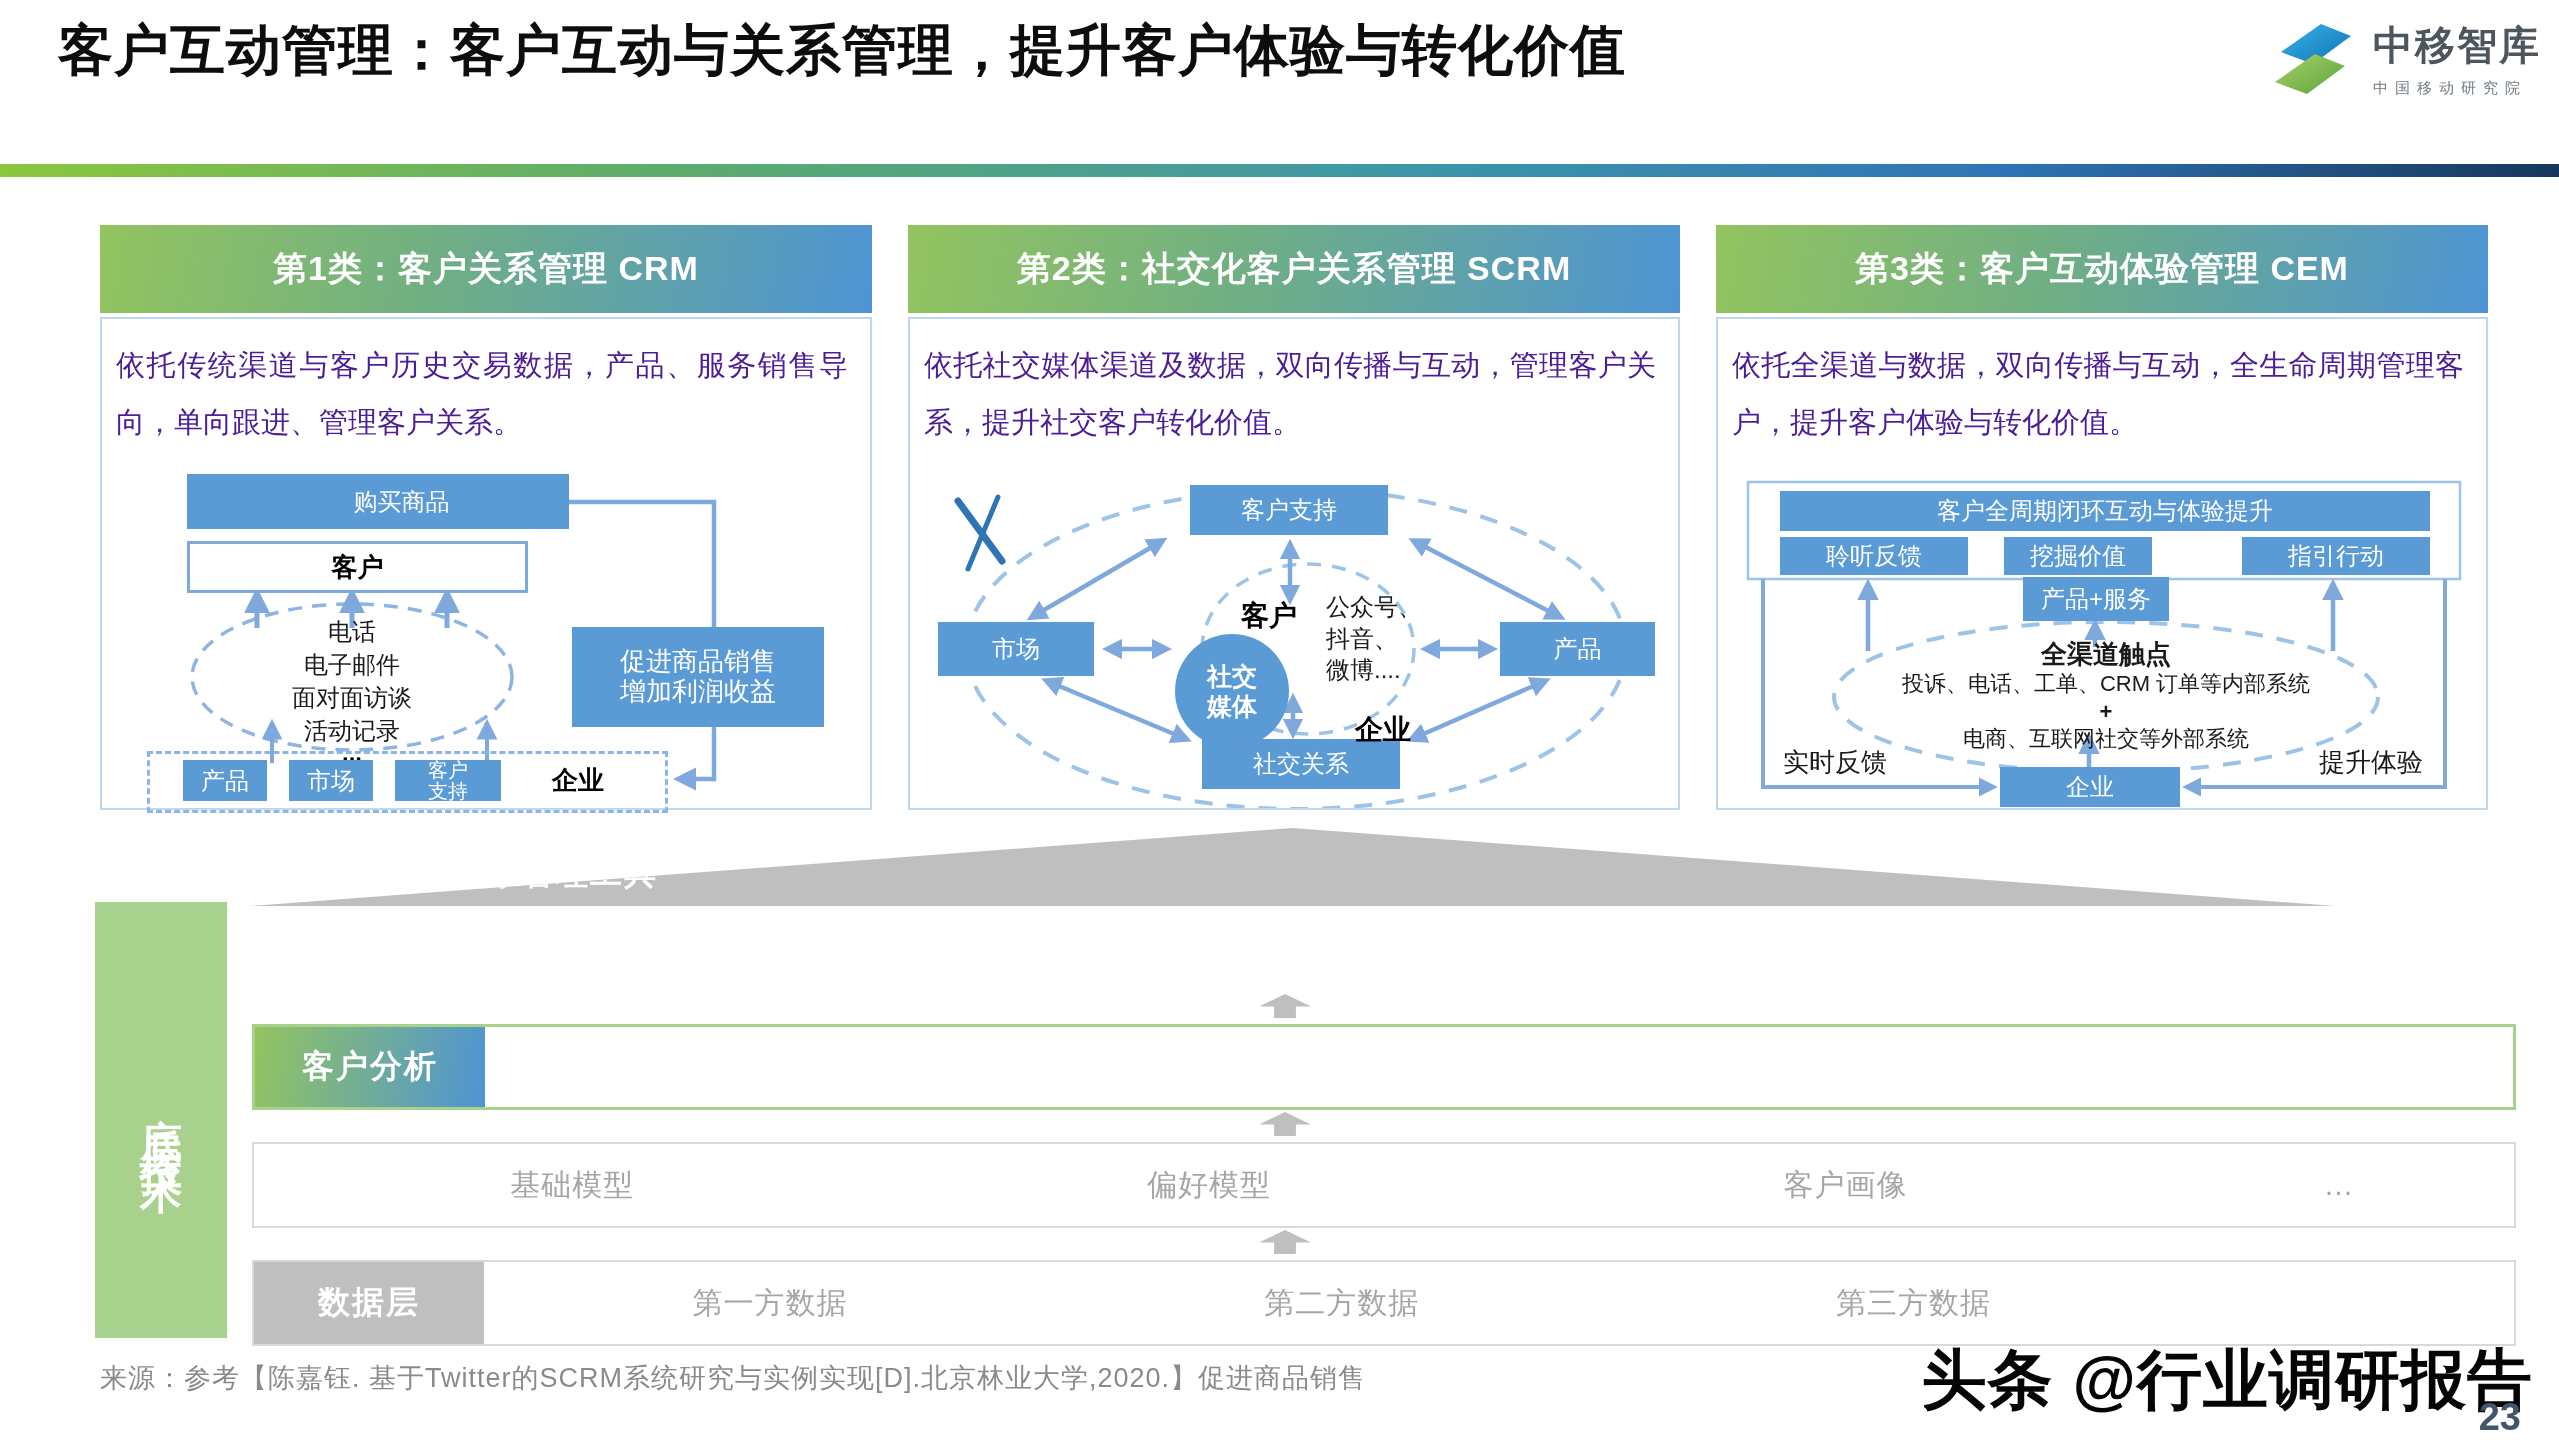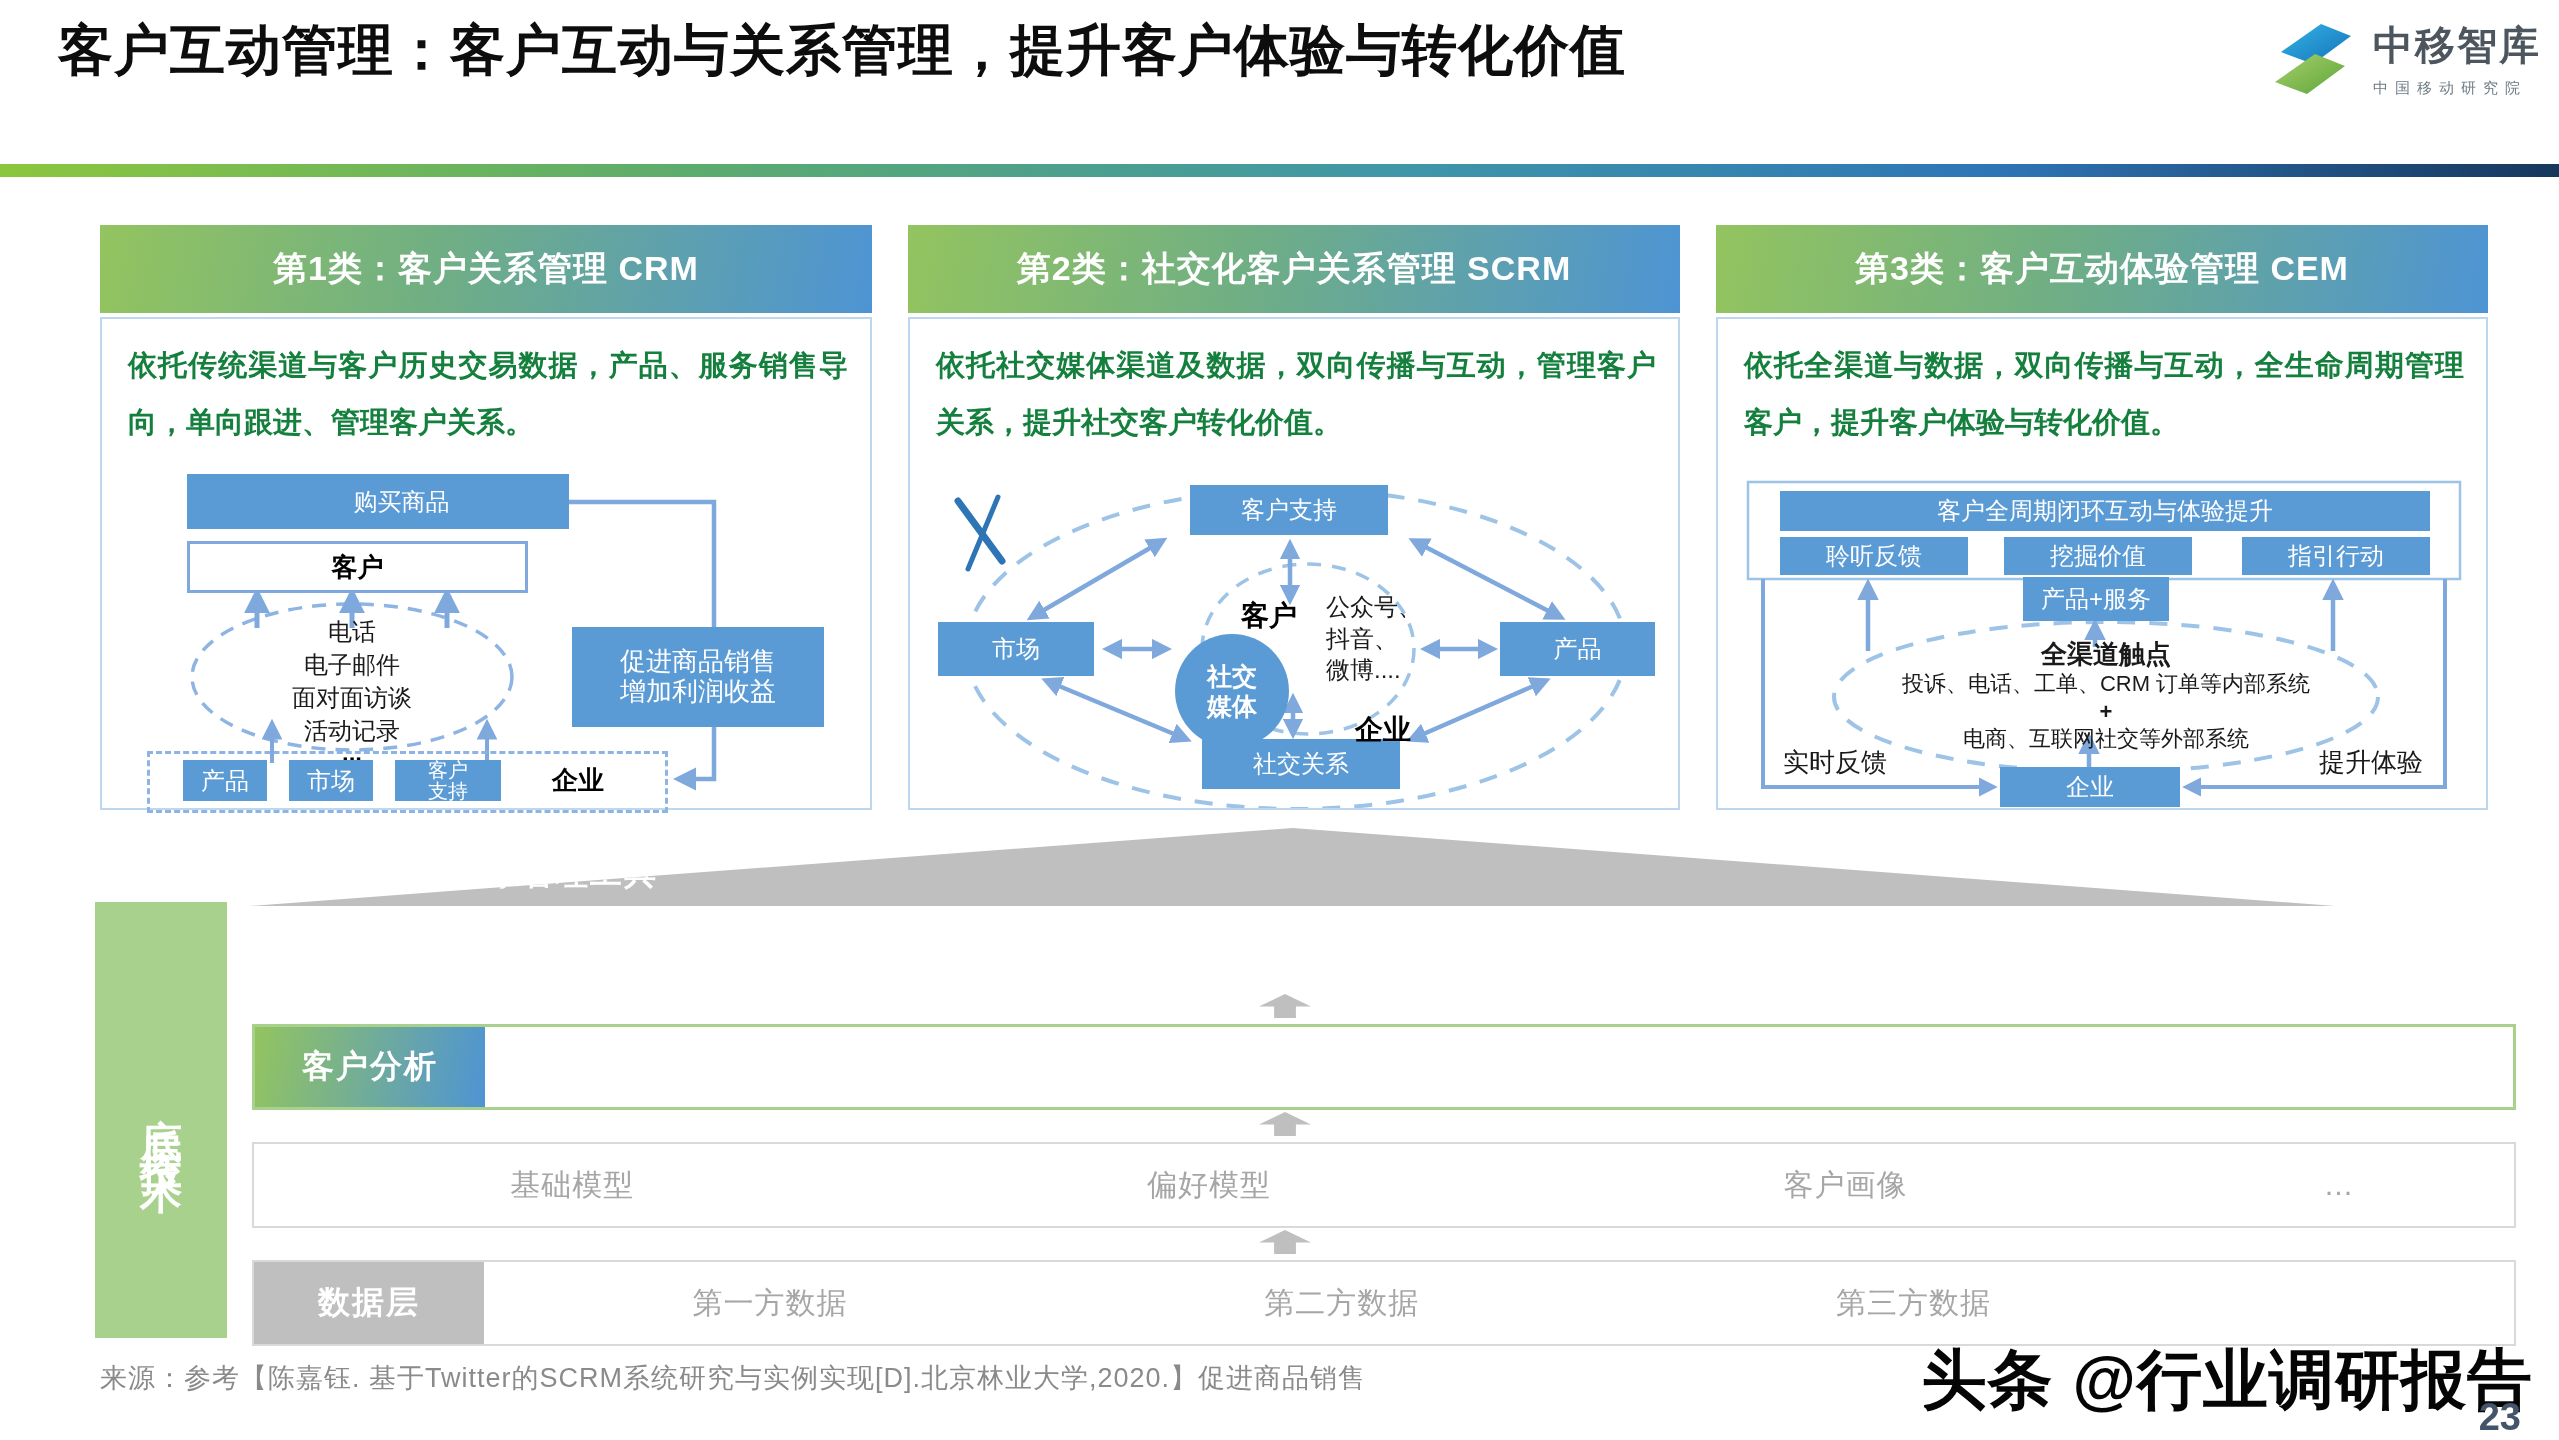--- a/index.html
+++ b/index.html
@@ -13,21 +13,21 @@
   .logo{right:18px;top:14px;display:flex;align-items:center;gap:14px;}
   .logo-text .cn{font-size:40px;font-weight:800;color:#4d565e;letter-spacing:2px;}
   .logo-text .sub{font-size:15px;color:#6e7a84;letter-spacing:7px;margin-top:6px;}
   
   .panel{position:absolute;top:225px;width:772px;height:585px;}
   #panel1{left:100px;border-radius:30px;} #panel2{left:908px;} #panel3{left:1716px;}
   .panel-header{height:88px;display:flex;align-items:center;justify-content:center;
                 background:linear-gradient(100deg,#93c45f 0%,#6fae85 45%,#4e94d4 100%);
                 color:#fff;font-size:34px;font-weight:800;letter-spacing:1px;}
   .panel-body{position:absolute;top:92px;left:0;right:0;bottom:0;background:#fff;border:2px solid #bdd7ee;}
-  .desc{position:absolute;left:26px;right:22px;top:18px;font-size:29px;font-weight:700;color:#15803d;
+  .desc{position:absolute;left:14px;right:22px;top:18px;font-size:29px;font-weight:400;color:#4c1d95;
         line-height:1.95;text-align:justify;}
   .d-svg{position:absolute;left:0;top:0;}
   .bluebox{position:absolute;background:#5b9bd5;color:#fff;display:flex;align-items:center;
            justify-content:center;text-align:center;font-size:24px;line-height:1.15;}
   .whitebox{position:absolute;background:#fff;border:3px solid #7fa8dc;color:#000;font-weight:800;
             display:flex;align-items:center;justify-content:center;font-size:26px;}
   .plainlabel{position:absolute;color:#000;font-weight:800;display:flex;align-items:center;
               justify-content:center;font-size:26px;}
   .dashedrect{position:absolute;border:3px dashed #8db4e2;}
   .channel-lines{position:absolute;display:flex;flex-direction:column;align-items:center;
@@ -196,21 +196,21 @@
         <ellipse cx="388" cy="378" rx="272" ry="75" fill="none" stroke="#9dc3e6" stroke-width="4" stroke-dasharray="18 14"></ellipse>
         <line x1="150" y1="332" x2="150" y2="266" stroke="#7fa8dc" stroke-width="4.5" marker-end="url(#a3)"></line>
         <line x1="615" y1="332" x2="615" y2="266" stroke="#7fa8dc" stroke-width="4.5" marker-end="url(#a3)"></line>
         <line x1="377" y1="328" x2="377" y2="306" stroke="#7fa8dc" stroke-width="4.5" marker-end="url(#a3)"></line>
         <line x1="371" y1="450" x2="371" y2="420" stroke="#7fa8dc" stroke-width="4.5" marker-end="url(#a3)"></line>
         <polyline points="45,260 45,468 274,468" fill="none" stroke="#7fa8dc" stroke-width="4" marker-end="url(#a3)"></polyline>
         <polyline points="727,260 727,468 470,468" fill="none" stroke="#7fa8dc" stroke-width="4" marker-end="url(#a3)"></polyline>
       </svg>
       <div class="bluebox" style="left:62px;top:172px;width:650px;height:40px;">客户全周期闭环互动与体验提升</div>
       <div class="bluebox" style="left:62px;top:218px;width:188px;height:38px;">聆听反馈</div>
-      <div class="bluebox" style="left:286px;top:218px;width:188px;height:38px;">挖掘价值</div>
+      <div class="bluebox" style="left:286px;top:218px;width:148px;height:38px;">挖掘价值</div>
       <div class="bluebox" style="left:524px;top:218px;width:188px;height:38px;">指引行动</div>
       <div class="bluebox" style="left:305px;top:258px;width:146px;height:44px;">产品+服务</div>
       <div class="touch" style="left:130px;top:320px;width:516px;">
         <div class="t1">全渠道触点</div>
         <div class="t2">投诉、电话、工单、CRM 订单等内部系统</div>
         <div class="t2" style="font-weight:800;">+</div>
         <div class="t2">电商、互联网社交等外部系统</div>
       </div>
       <div class="sidelabel" style="left:52px;top:428px;width:130px;height:30px;">实时反馈</div>
       <div class="sidelabel" style="left:588px;top:428px;width:130px;height:30px;">提升体验</div>

